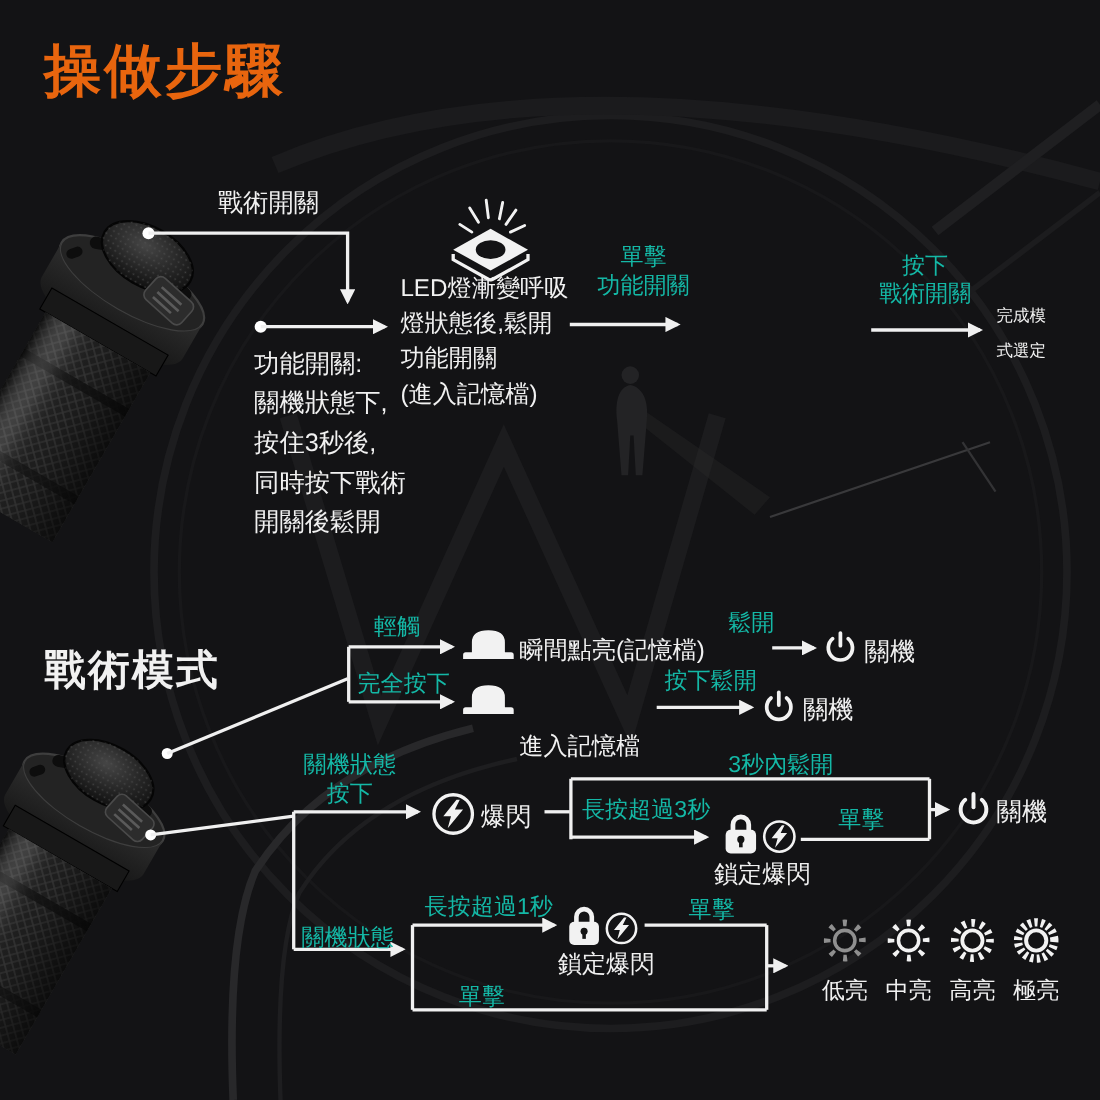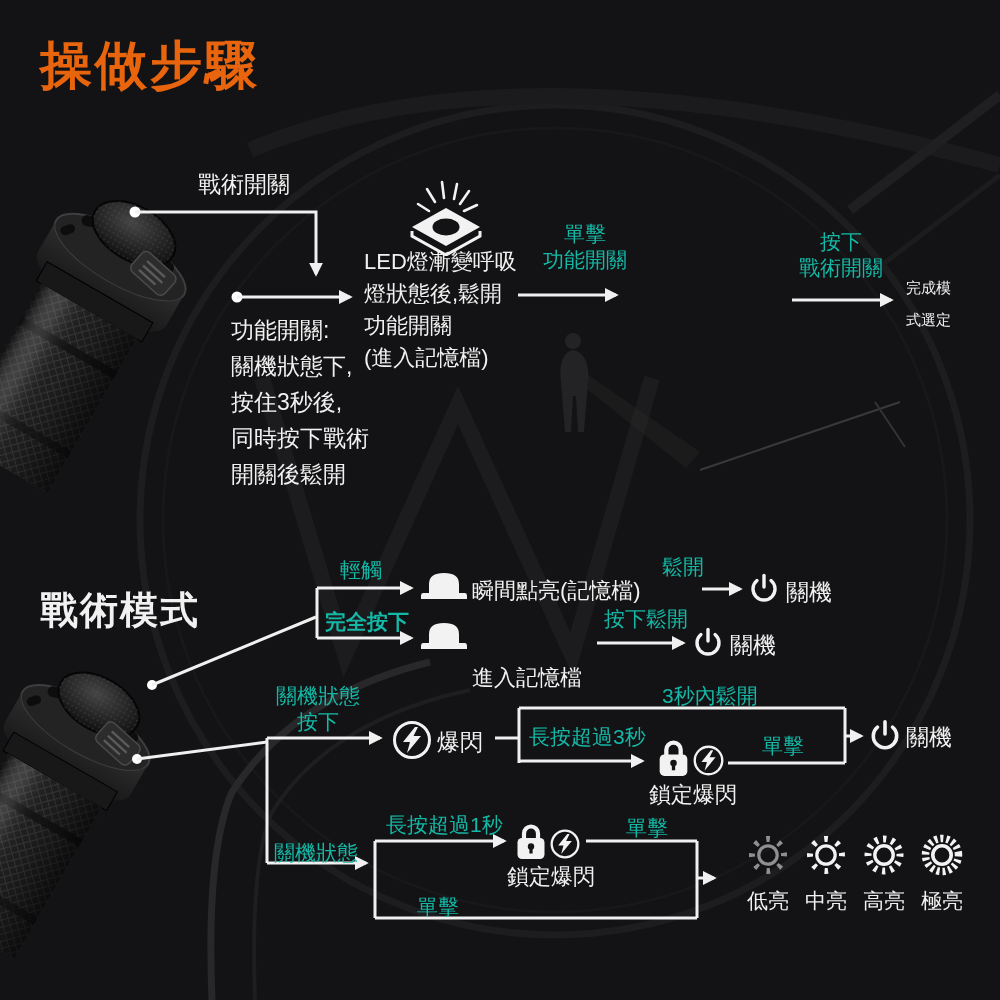--- a/index.html
+++ b/index.html
@@ -266,21 +266,21 @@
   </div>
 
   <div class="t body22" style="left:906px;top:272px;font-size:15px;">
     <div>完成模</div>
     <div>式選定</div>
   </div>
 
   <div class="t h2" style="left:40px;top:583px;">戰術模式</div>
 
   <div class="t lbl o" style="left:340px;top:555px;">輕觸</div>
-  <div class="t lbl o" style="left:325px;top:607px;font-weight:bold;">完全按下</div>
+  <div class="t lbl o" style="left:325px;top:607px;">完全按下</div>
 
   <div class="t" style="left:472px;top:575px;font-size:22px;">瞬間點亮(記憶檔)</div>
   <div class="t lbl o" style="left:662px;top:536px;margin-top:16px;">鬆開</div>
   <div class="t" style="left:786px;top:576px;font-size:23px;">關機</div>
 
   <div class="t" style="left:472px;top:626px;font-size:22px;margin-top:36px;">進入記憶檔</div>
   <div class="t lbl o" style="left:604px;top:604px;">按下鬆開</div>
   <div class="t" style="left:730px;top:629px;font-size:23px;">關機</div>
 
   <div class="t lbl o c" style="left:263px;top:683px;width:110px;">

